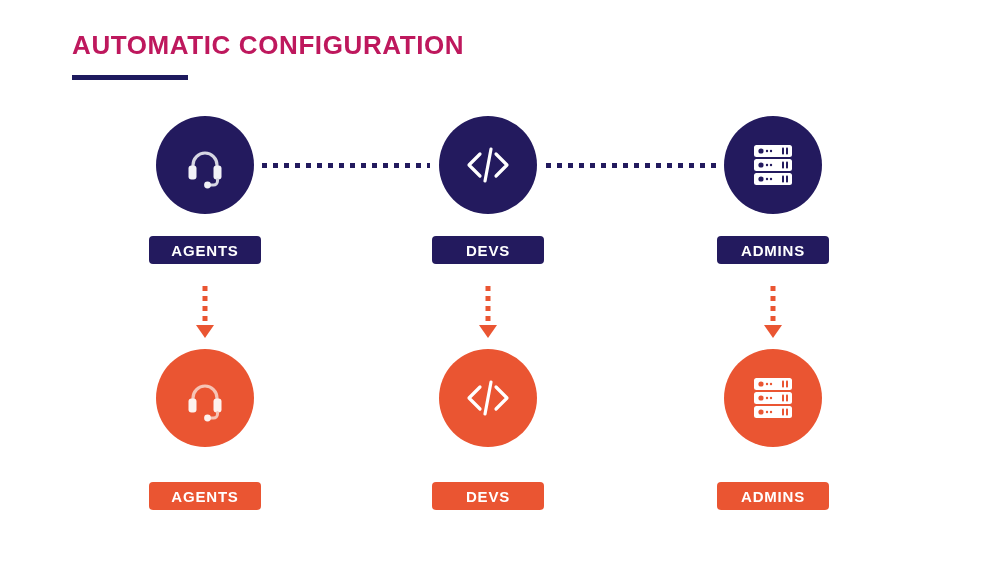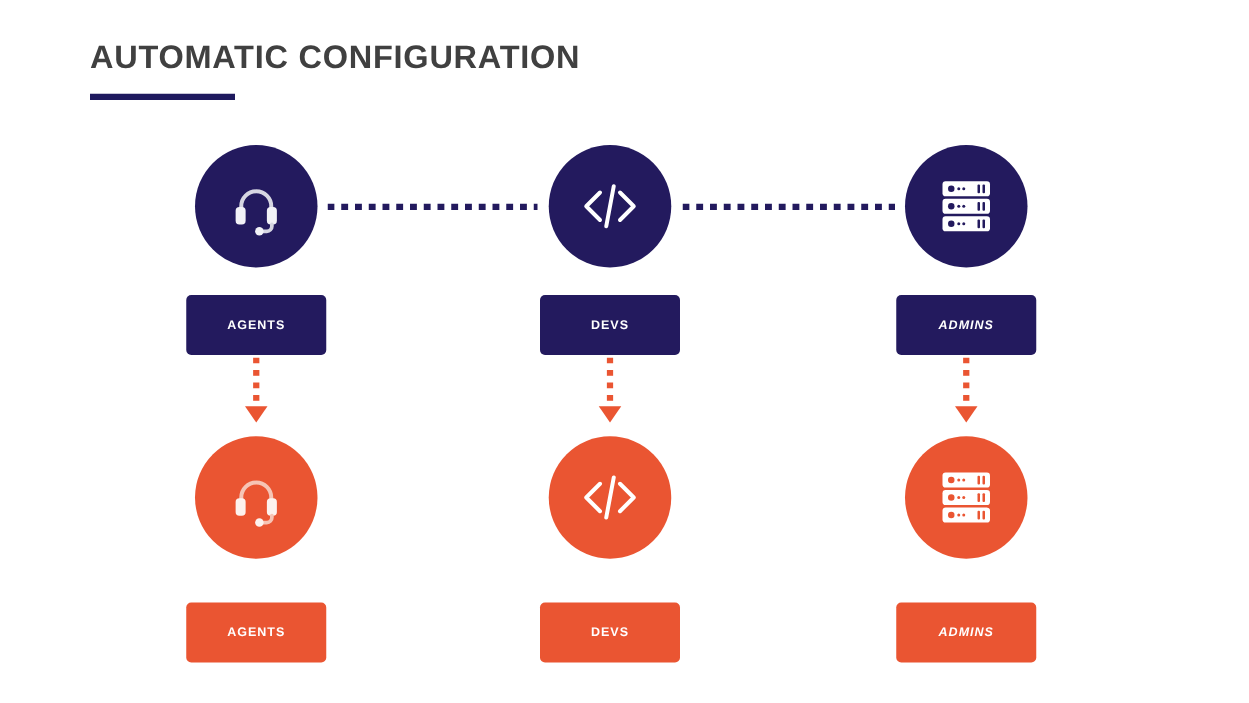--- a/index.html
+++ b/index.html
@@ -27,42 +27,42 @@
   
   #title-block {
     position: absolute;
     left: 72px;
     top: 30px;
   }
   #page-title {
     font-size: 26px;
     font-weight: bold;
     letter-spacing: 0.6px;
-    color: #404040;
+    color: #be185d;
     margin: 0;
     white-space: nowrap;
     font-family: "Liberation Sans", sans-serif;
   }
   #title-underline {
     margin-top: 14px;
     width: 116px;
     height: 5px;
     background: #1e1a5e;
   }
 
   
   .column {
     position: absolute;
     top: 0;
     width: 240px;
     height: 562px;
   }
   .col-0 { left: 85px; }
   .col-1 { left: 368px; text-align: center; }
-  .col-2 { left: 653px; font-style: italic; }
+  .col-2 { left: 653px; }
 
   
   .node-circle {
     position: absolute;
     left: 50%;
     transform: translateX(-50%);
     width: 98px;
     height: 98px;
     border-radius: 50%;
     display: flex;
@@ -70,29 +70,29 @@
     justify-content: center;
   }
   .circle-top { top: 116px; background: #231a5e; }
   .circle-bottom { top: 349px; background: #ea5532; }
 
   
   .label-chip {
     position: absolute;
     left: 50%;
     transform: translateX(-50%);
-    height: 48px;
+    height: 28px;
     min-width: 112px;
     padding: 0 18px;
     border-radius: 4px;
     display: flex;
     align-items: center;
     justify-content: center;
     color: #ffffff;
-    font-size: 10px;
+    font-size: 15px;
     font-weight: bold;
     letter-spacing: 0.8px;
     white-space: nowrap;
     box-sizing: border-box;
     font-family: "Liberation Sans", sans-serif;
   }
   .chip-top { top: 236px; background: #231a5e; }
   .chip-bottom { top: 482px; background: #ea5532; }
 
   

